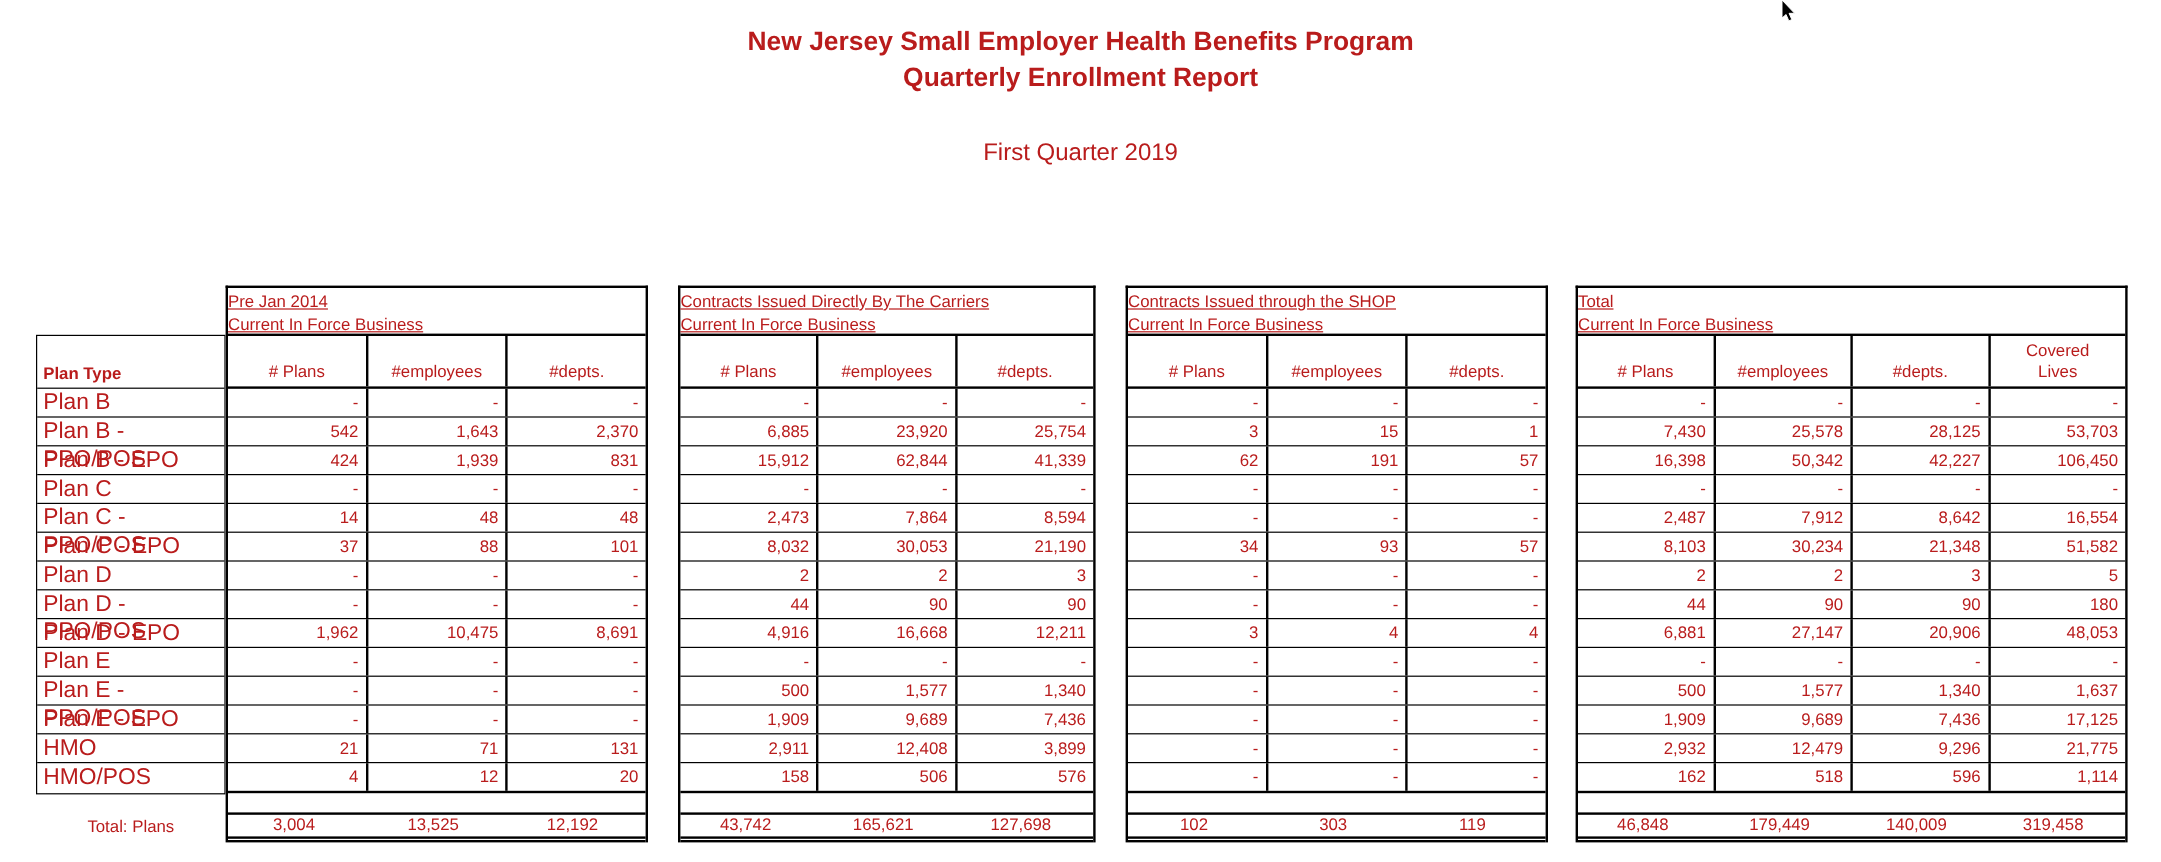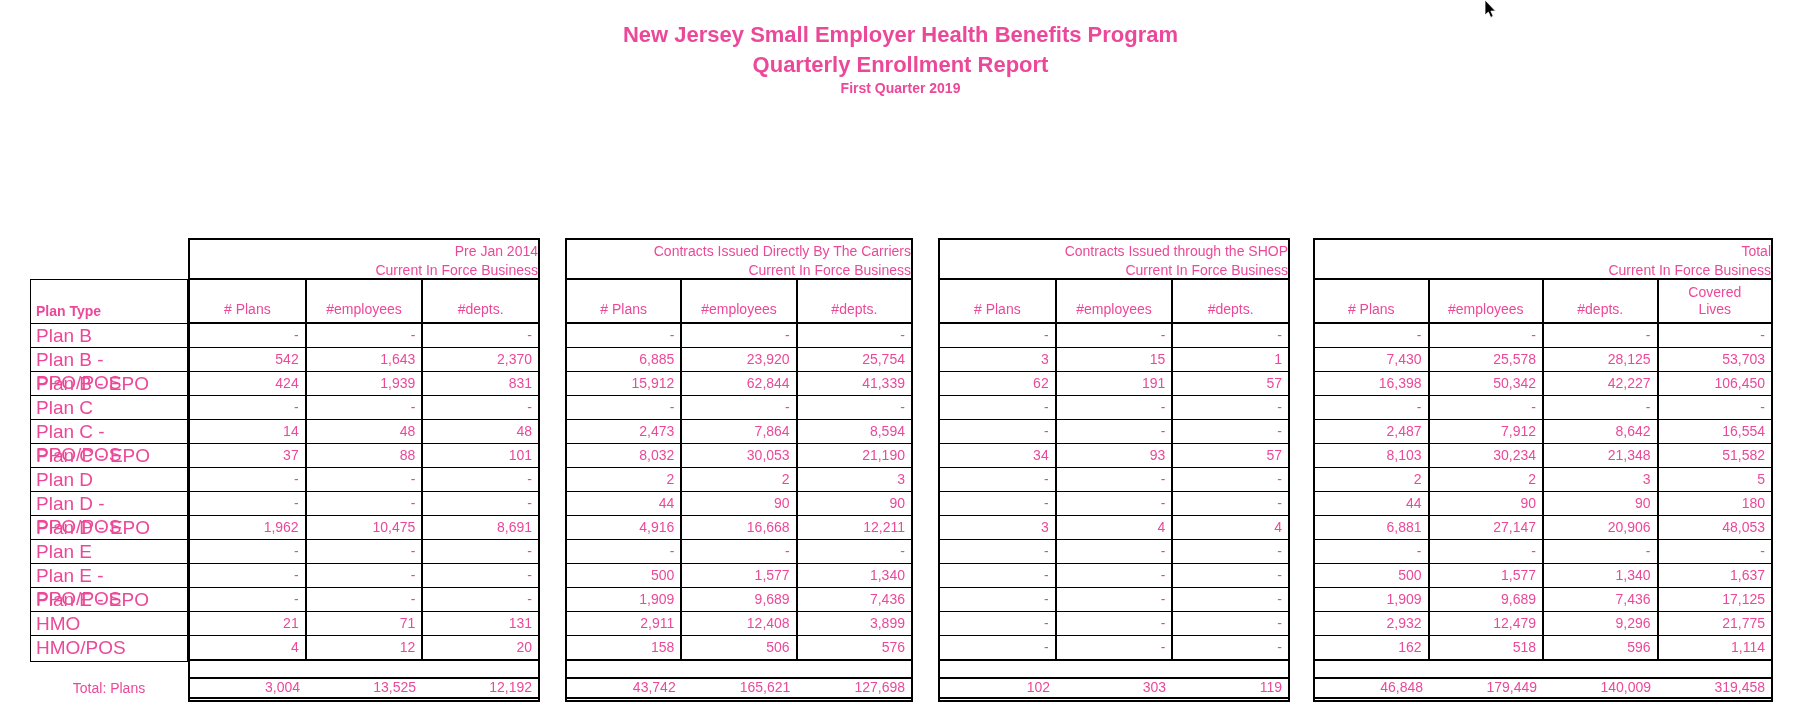--- a/index.html
+++ b/index.html
@@ -1,55 +1,55 @@
 <!DOCTYPE html>
 <html><head>
 <meta charset="utf-8">
 <style>
   html,body { margin:0; padding:0; background:#ffffff; }
   .page {
     position:relative; width:1801px; height:718px; background:#fff;
-    font-family:"Liberation Sans", sans-serif; color:#ec4899; overflow:hidden;
+    font-family:"Liberation Sans", sans-serif; color:#b91c1c; overflow:hidden;
   }
   * { box-sizing:border-box; }
 
   
   .title-wrap { position:absolute; top:20px; left:0; width:1801px; text-align:center; }
   .title-main { font-size:22px; font-weight:bold; line-height:30px; }
-  .title-period { font-size:14px; font-weight:bold; }
+  .title-period { font-size:20px; font-weight:normal; margin-top:36px; }
 
   
   .plan-type-box {
     position:absolute; left:30px; top:279px; width:158px; height:383px;
     border:1px solid #000; background:#fff;
   }
   .pt-header {
     height:44px; border-bottom:1px solid #000;
     display:flex; align-items:flex-end; padding:0 0 4px 5px; font-size:14px;font-weight:bold;
   }
   .pt-row { height:24px; border-bottom:1px solid #000; line-height:23px; padding-left:5px; font-size:19px; }
   .pt-row:last-child { border-bottom:none; }
 
   
   .group { position:absolute; top:238px; border:2px solid #000; border-bottom:none; background:#fff; }
-  .g-title { height:40px; border-bottom:2px solid #000; text-align:right; font-size:14px; line-height:19px; padding-top:2px; }
+  .g-title { height:40px; border-bottom:2px solid #000; text-align:left; font-size:14px; line-height:19px; padding-top:2px;text-decoration:underline; }
   .g-cols  { height:44px; border-bottom:2px solid #000; display:flex; }
   .g-col {
     flex:1; display:flex; align-items:flex-end; justify-content:center;
     border-right:2px solid #000; font-size:14px; line-height:17px;
     padding-bottom:4px; text-align:center; white-space:pre-line;
   }
   .g-col:last-child { border-right:none; }
   .g-row { height:24px; border-bottom:1px solid #000; display:flex; }
   .g-row:last-child { height:25px; border-bottom:2px solid #000; }
   .g-cell { flex:1; border-right:2px solid #000; text-align:right; font-size:14px; line-height:23px; padding-right:6px; }
   .g-cell:last-child { border-right:none; }
   .g-spacer { height:18px; border-bottom:2px solid #000; }
   .g-total { height:18px; display:flex; }
-  .g-tcell { flex:1; text-align:right; font-size:14px; line-height:17px; padding-right:6px; }
+  .g-tcell { flex:1; text-align:center; font-size:14px; line-height:17px; padding-right:6px; }
   .g-dbl { height:5px; border-top:2px solid #000; border-bottom:2px solid #000; }
 
   .total-label { position:absolute; left:30px; top:680px; width:158px; text-align:center; font-size:14px; }
 
   .cursor { position:absolute; left:1484px; top:0px; }
 </style>
 </head>
 <body>
 
 <div class="page">

